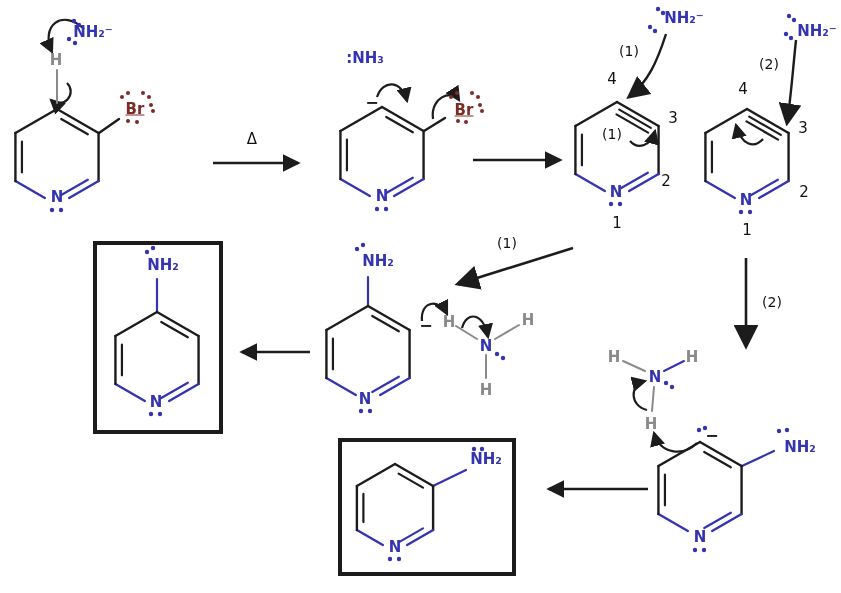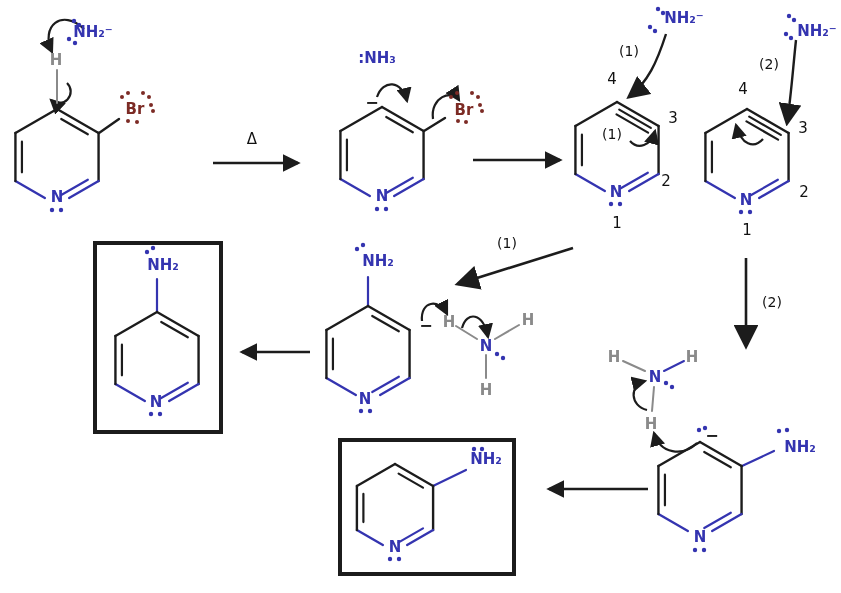--- a/index.html
+++ b/index.html
@@ -7,21 +7,21 @@
     position:relative;width:841px;height:593px;background:#ffffff;
     font-family:"DejaVu Sans",sans-serif;overflow:hidden;
   }
   #mech-svg{position:absolute;left:0;top:0;}
   .lbl{
     position:absolute;transform:translate(-50%,-50%);
     font-size:15px;font-weight:bold;white-space:nowrap;line-height:1;
     color:var(--black);
   }
   .blue{color:var(--blue);}
-  .red{color:var(--red);}
+  .red{color:var(--red);text-decoration:underline;}
   .gray{color:var(--gray);}
   .num{font-weight:normal;font-size:15px;color:#111;}
   .step{font-weight:normal;font-size:14px;color:#111;}
   .charge{font-weight:bold;font-size:16px;color:#111;}
 </style>
 </head>
 <body>
 
 <div id="canvas" style="--blue: #3434b0; --red: #7c2b25; --gray: #8a8a8a; --black: #1c1c1c;">
 
@@ -235,21 +235,21 @@
       </g>
 </svg>
 
 <span class="lbl blue" style="left:93px;top:32px">NH₂⁻</span>
 <span class="lbl gray" style="left:56px;top:60px">H</span>
 <span class="lbl red" style="left:135px;top:109px">Br</span>
 <span class="lbl blue" style="left:57px;top:197px">N</span>
 
 <span class="lbl num" style="left:252px;top:139px">Δ</span>
 
-<span class="lbl blue" style="left:377px;top:58px">:NH₃</span>
+<span class="lbl blue" style="left:365px;top:58px">:NH₃</span>
 <span class="lbl charge" style="left:372px;top:103px">−</span>
 <span class="lbl red" style="left:464px;top:110px">Br</span>
 <span class="lbl blue" style="left:382px;top:196px">N</span>
 
 <span class="lbl step" style="left:629px;top:51px">(1)</span>
 <span class="lbl blue" style="left:684px;top:18px">NH₂⁻</span>
 <span class="lbl num" style="left:612px;top:79px">4</span>
 <span class="lbl num" style="left:673px;top:118px">3</span>
 <span class="lbl step" style="left:612px;top:134px">(1)</span>
 <span class="lbl num" style="left:666px;top:181px">2</span>

